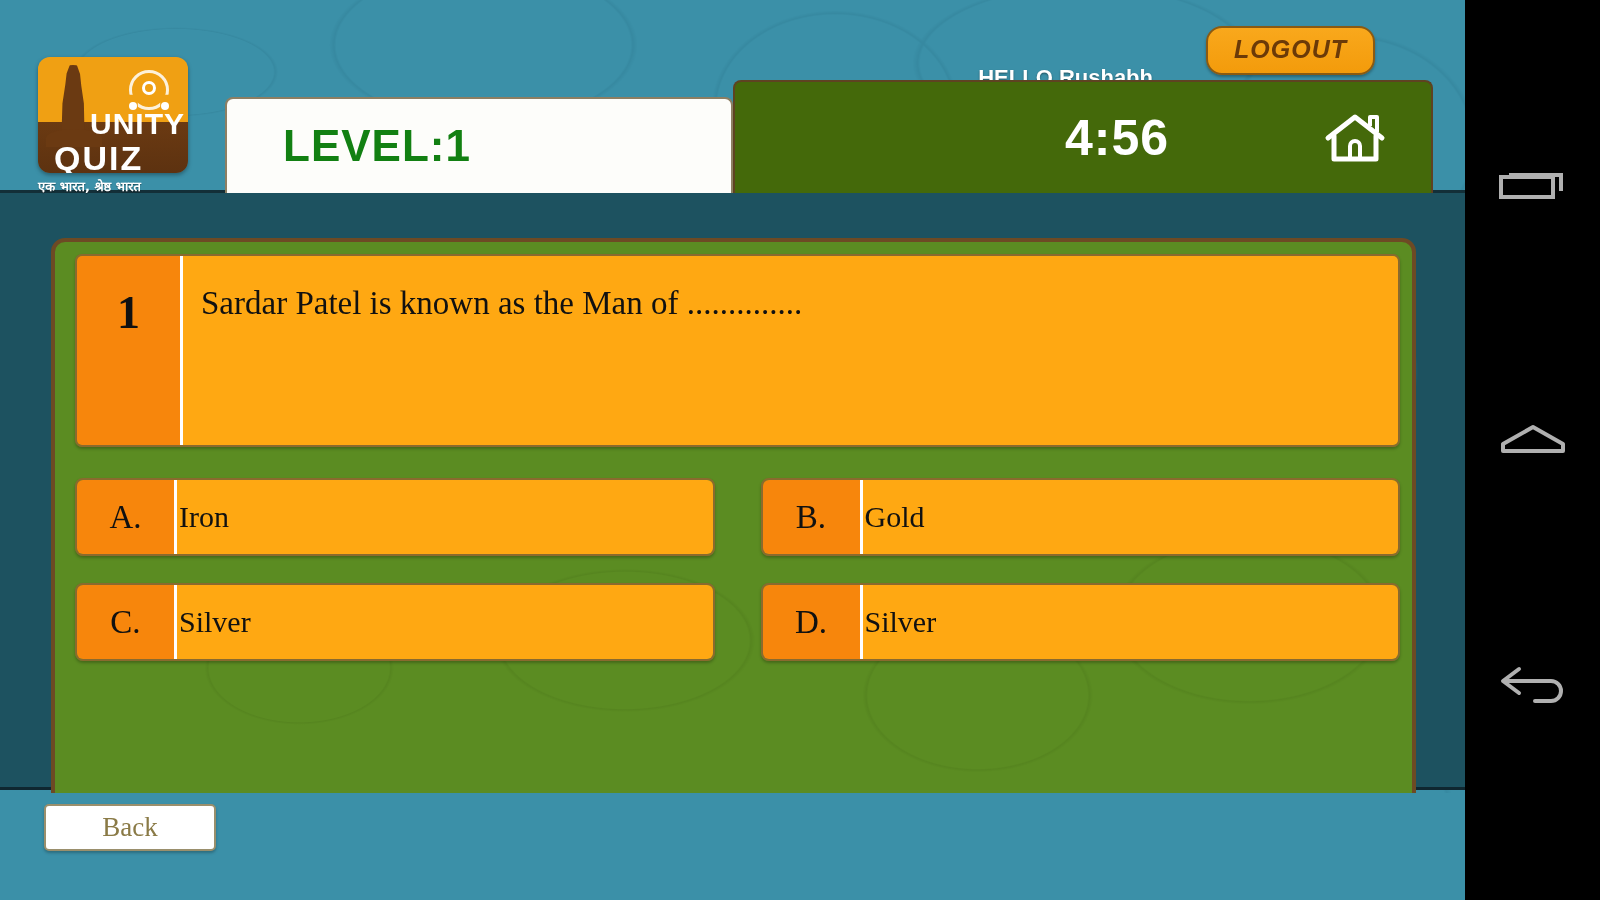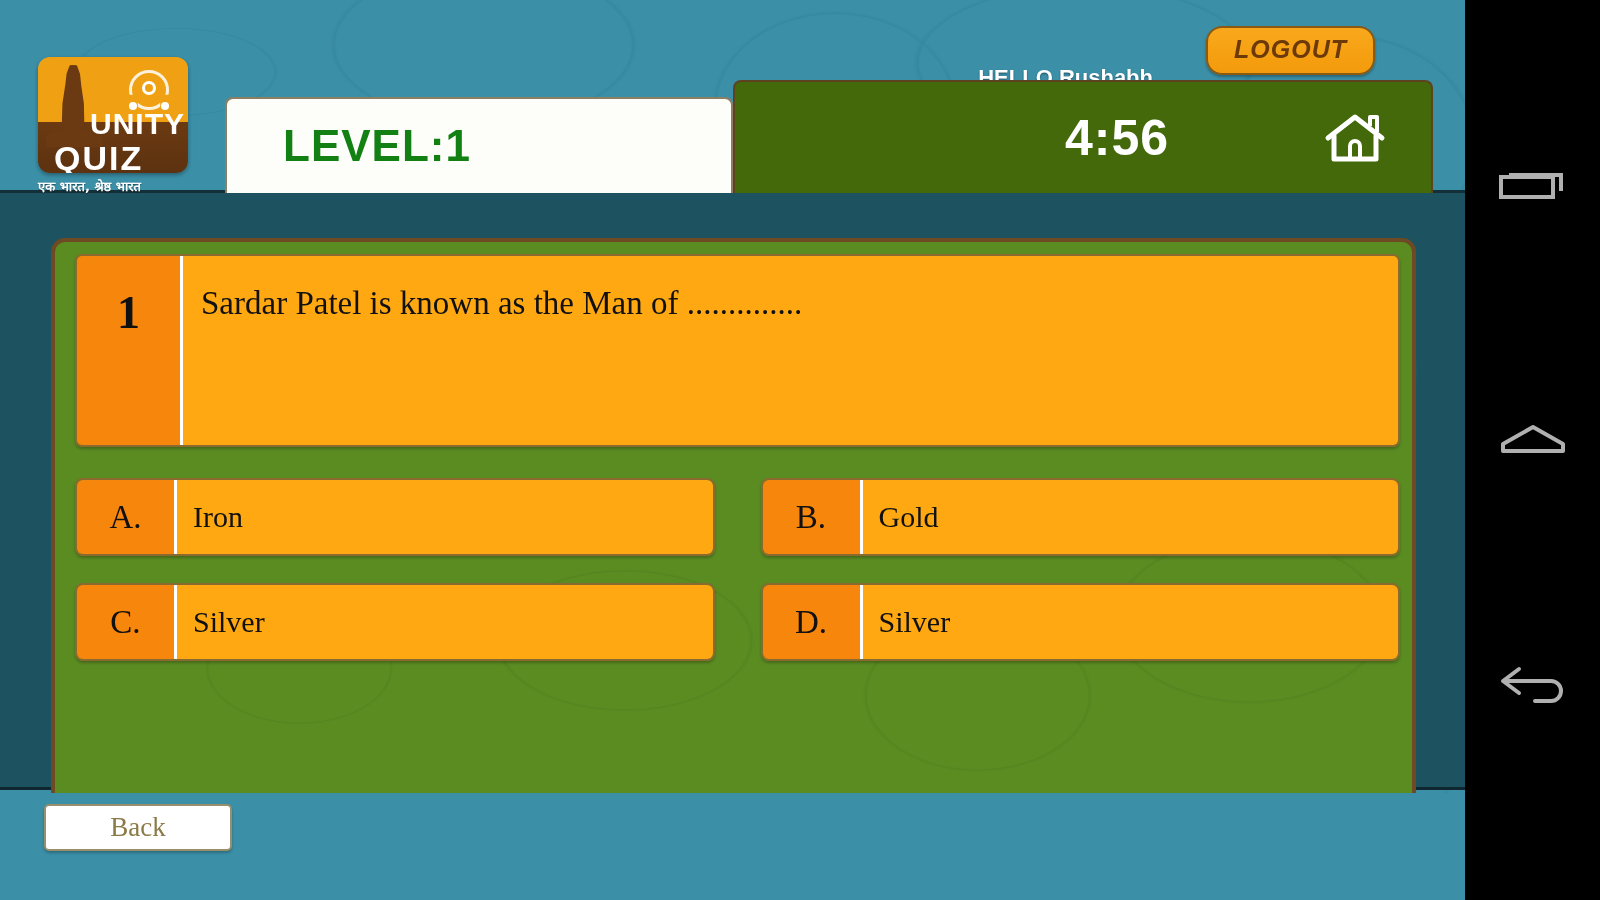--- a/index.html
+++ b/index.html
@@ -226,33 +226,33 @@
     width:100px; flex:0 0 100px;
     background:#f7860c;
     display:flex; align-items:center; justify-content:center;
     font-size:33px; color:#111;
     font-family:"Liberation Serif", serif;
     border-right:3px solid #ffffff;
   }
   .opt-text {
     flex:1; background:#ffa812;
     display:flex; align-items:center;
-    padding-left:16px;
+    padding-left:2px;
     font-size:30px; color:#111;
     font-family:"Liberation Serif", serif;
   }
 
   
   #footer {
     position:absolute; left:0; top:793px; width:1465px; height:107px;
     background:#3b90a8;
   }
   #back-btn {
     position:absolute; left:44px; top:11px;
-    width:188px; height:47px;
+    width:172px; height:47px;
     background:#ffffff;
     border:2px solid #9a8f6c;
     border-radius:5px;
     display:flex; align-items:center; justify-content:center;
     font-size:27px; color:#8a7a46;
     font-family:"Liberation Serif", serif;
     box-shadow:0 2px 3px rgba(0,0,0,.25);
     cursor:pointer;
   }
 

